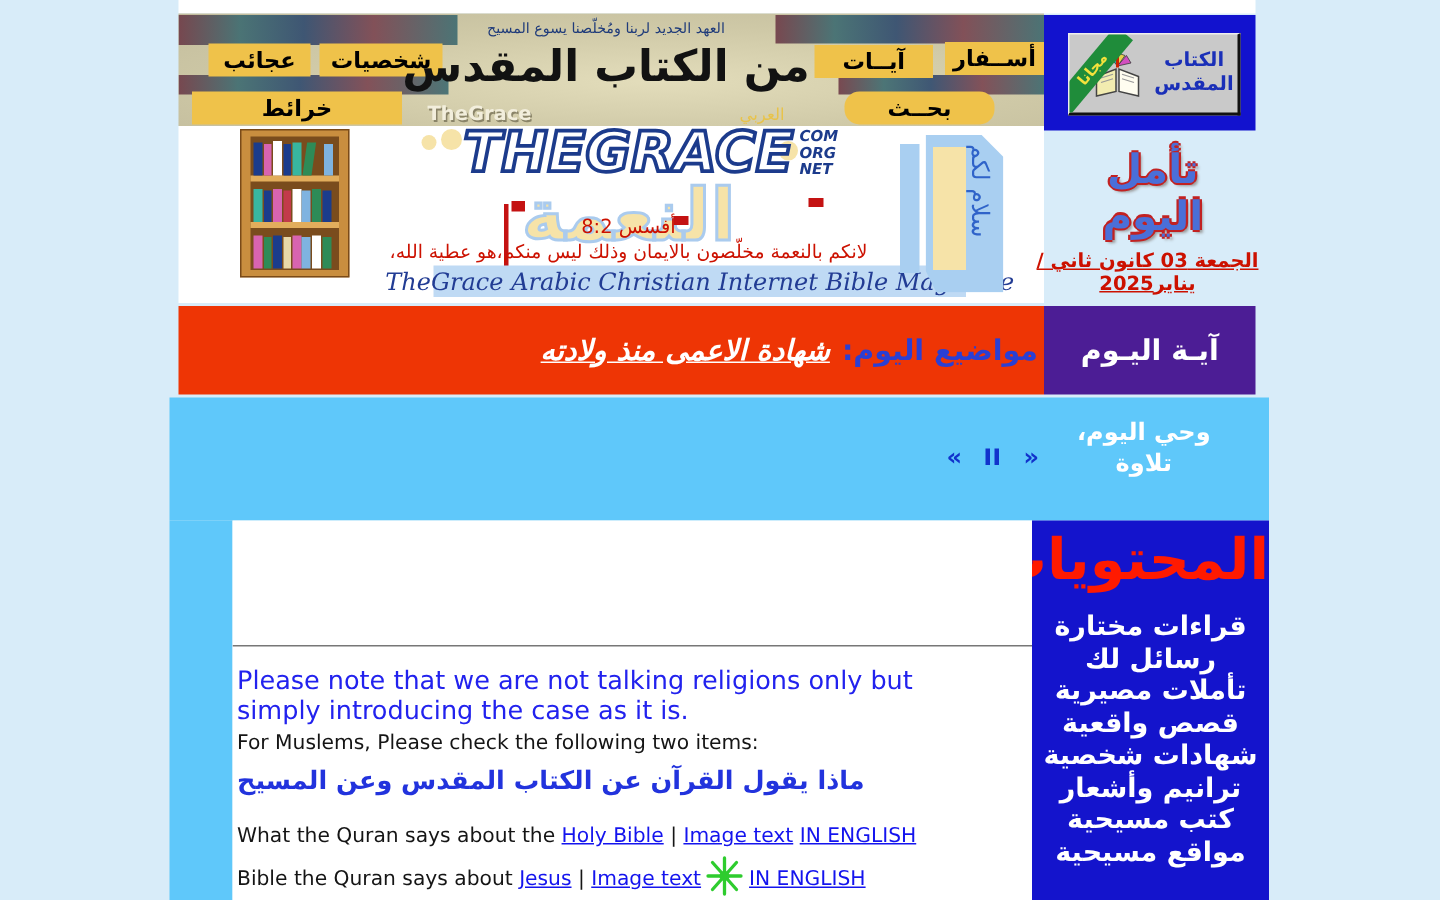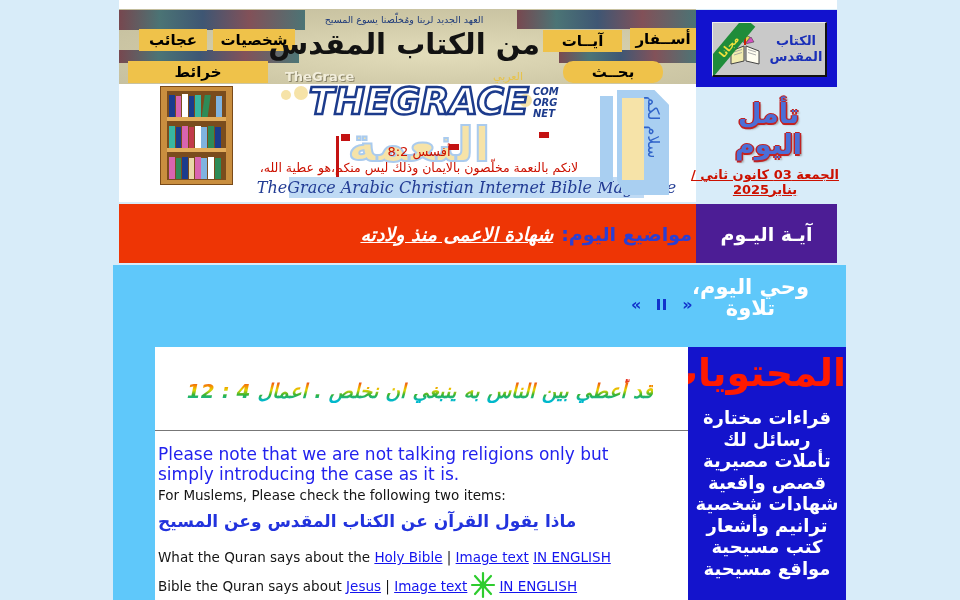--- a/index.html
+++ b/index.html
@@ -59,21 +59,21 @@
   
   #topics-bar{left:119px;top:204px;width:577px;height:59px;background:#EE3505;
     display:flex;flex-direction:row;direction:rtl;align-items:center;padding-right:4px;box-sizing:border-box;}
   #topics-label{color:#2A3FD4;font-size:19px;font-weight:bold;}
   #topics-link{color:#FFFFFF;font-size:19px;font-weight:bold;font-style:italic;text-decoration:underline;margin-right:8px;cursor:pointer;}
   #verse-button{left:696px;top:204px;width:141px;height:59px;background:#4c1d95;display:flex;align-items:center;justify-content:center;
     color:#FFF;font-size:19px;font-weight:bold;direction:rtl;cursor:pointer;}
 
   
   #recite-bar{left:113px;top:265px;width:733px;height:82px;background:#5FC8FA;}
-  #recite-label{position:absolute;right:28px;top:12px;width:135px;text-align:center;color:#FFF;font-size:21px;font-weight:bold;direction:rtl;line-height:21px;}
+  #recite-label{position:absolute;right:16px;top:12px;width:135px;text-align:center;color:#FFF;font-size:16px;font-weight:bold;direction:rtl;line-height:21px;}
   #recite-controls{position:absolute;left:518px;top:30px;width:90px;display:flex;align-items:center;gap:16px;color:#1133CC;font-weight:bold;font-size:16px;}
   .ctrl{cursor:pointer;}
   #pause-bars{display:inline-flex;gap:3px;}
   #pause-bars i{display:block;width:3px;height:11px;background:#1133CC;}
 
   
   #left-col{left:113px;top:347px;width:42px;height:253px;background:#5FC8FA;}
   #content-panel{left:155px;top:347px;width:533px;height:253px;background:#FFFFFF;overflow:hidden;}
   #quote-box{position:absolute;left:30px;top:13px;width:470px;height:62px;display:flex;align-items:center;justify-content:center;}
   #quote-text{direction:rtl;font-size:20px;font-weight:bold;font-style:italic;white-space:nowrap;
@@ -229,23 +229,20 @@
           <i></i>
           <i></i>
         </span>
       <span class="ctrl">»</span>
     </div>
   </div>
 
   <div id="left-col" class="abs"></div>
 
   <div id="content-panel" class="abs">
-    <div id="quote-box">
-      <div id="quote-text">قد أُعطي بين الناس به ينبغي ان نخلص . اعمال 4 : 12</div>
-    </div>
     <div id="content-hr"></div>
     <div id="note-text">Please note that we are not talking religions only but simply introducing the case as it is.</div>
     <div id="muslims-text">For Muslems, Please check the following two items:</div>
     <div id="arabic-heading">ماذا يقول القرآن عن الكتاب المقدس وعن المسيح</div>
 
     <div id="quran-line-1" class="quran-line">
       <span>What the Quran says about the </span><span class="lnk">Holy Bible</span><span> | </span><span class="lnk">Image text</span><span> </span><span class="lnk">IN ENGLISH</span>
     </div>
 
     <div id="quran-line-2" class="quran-line">

